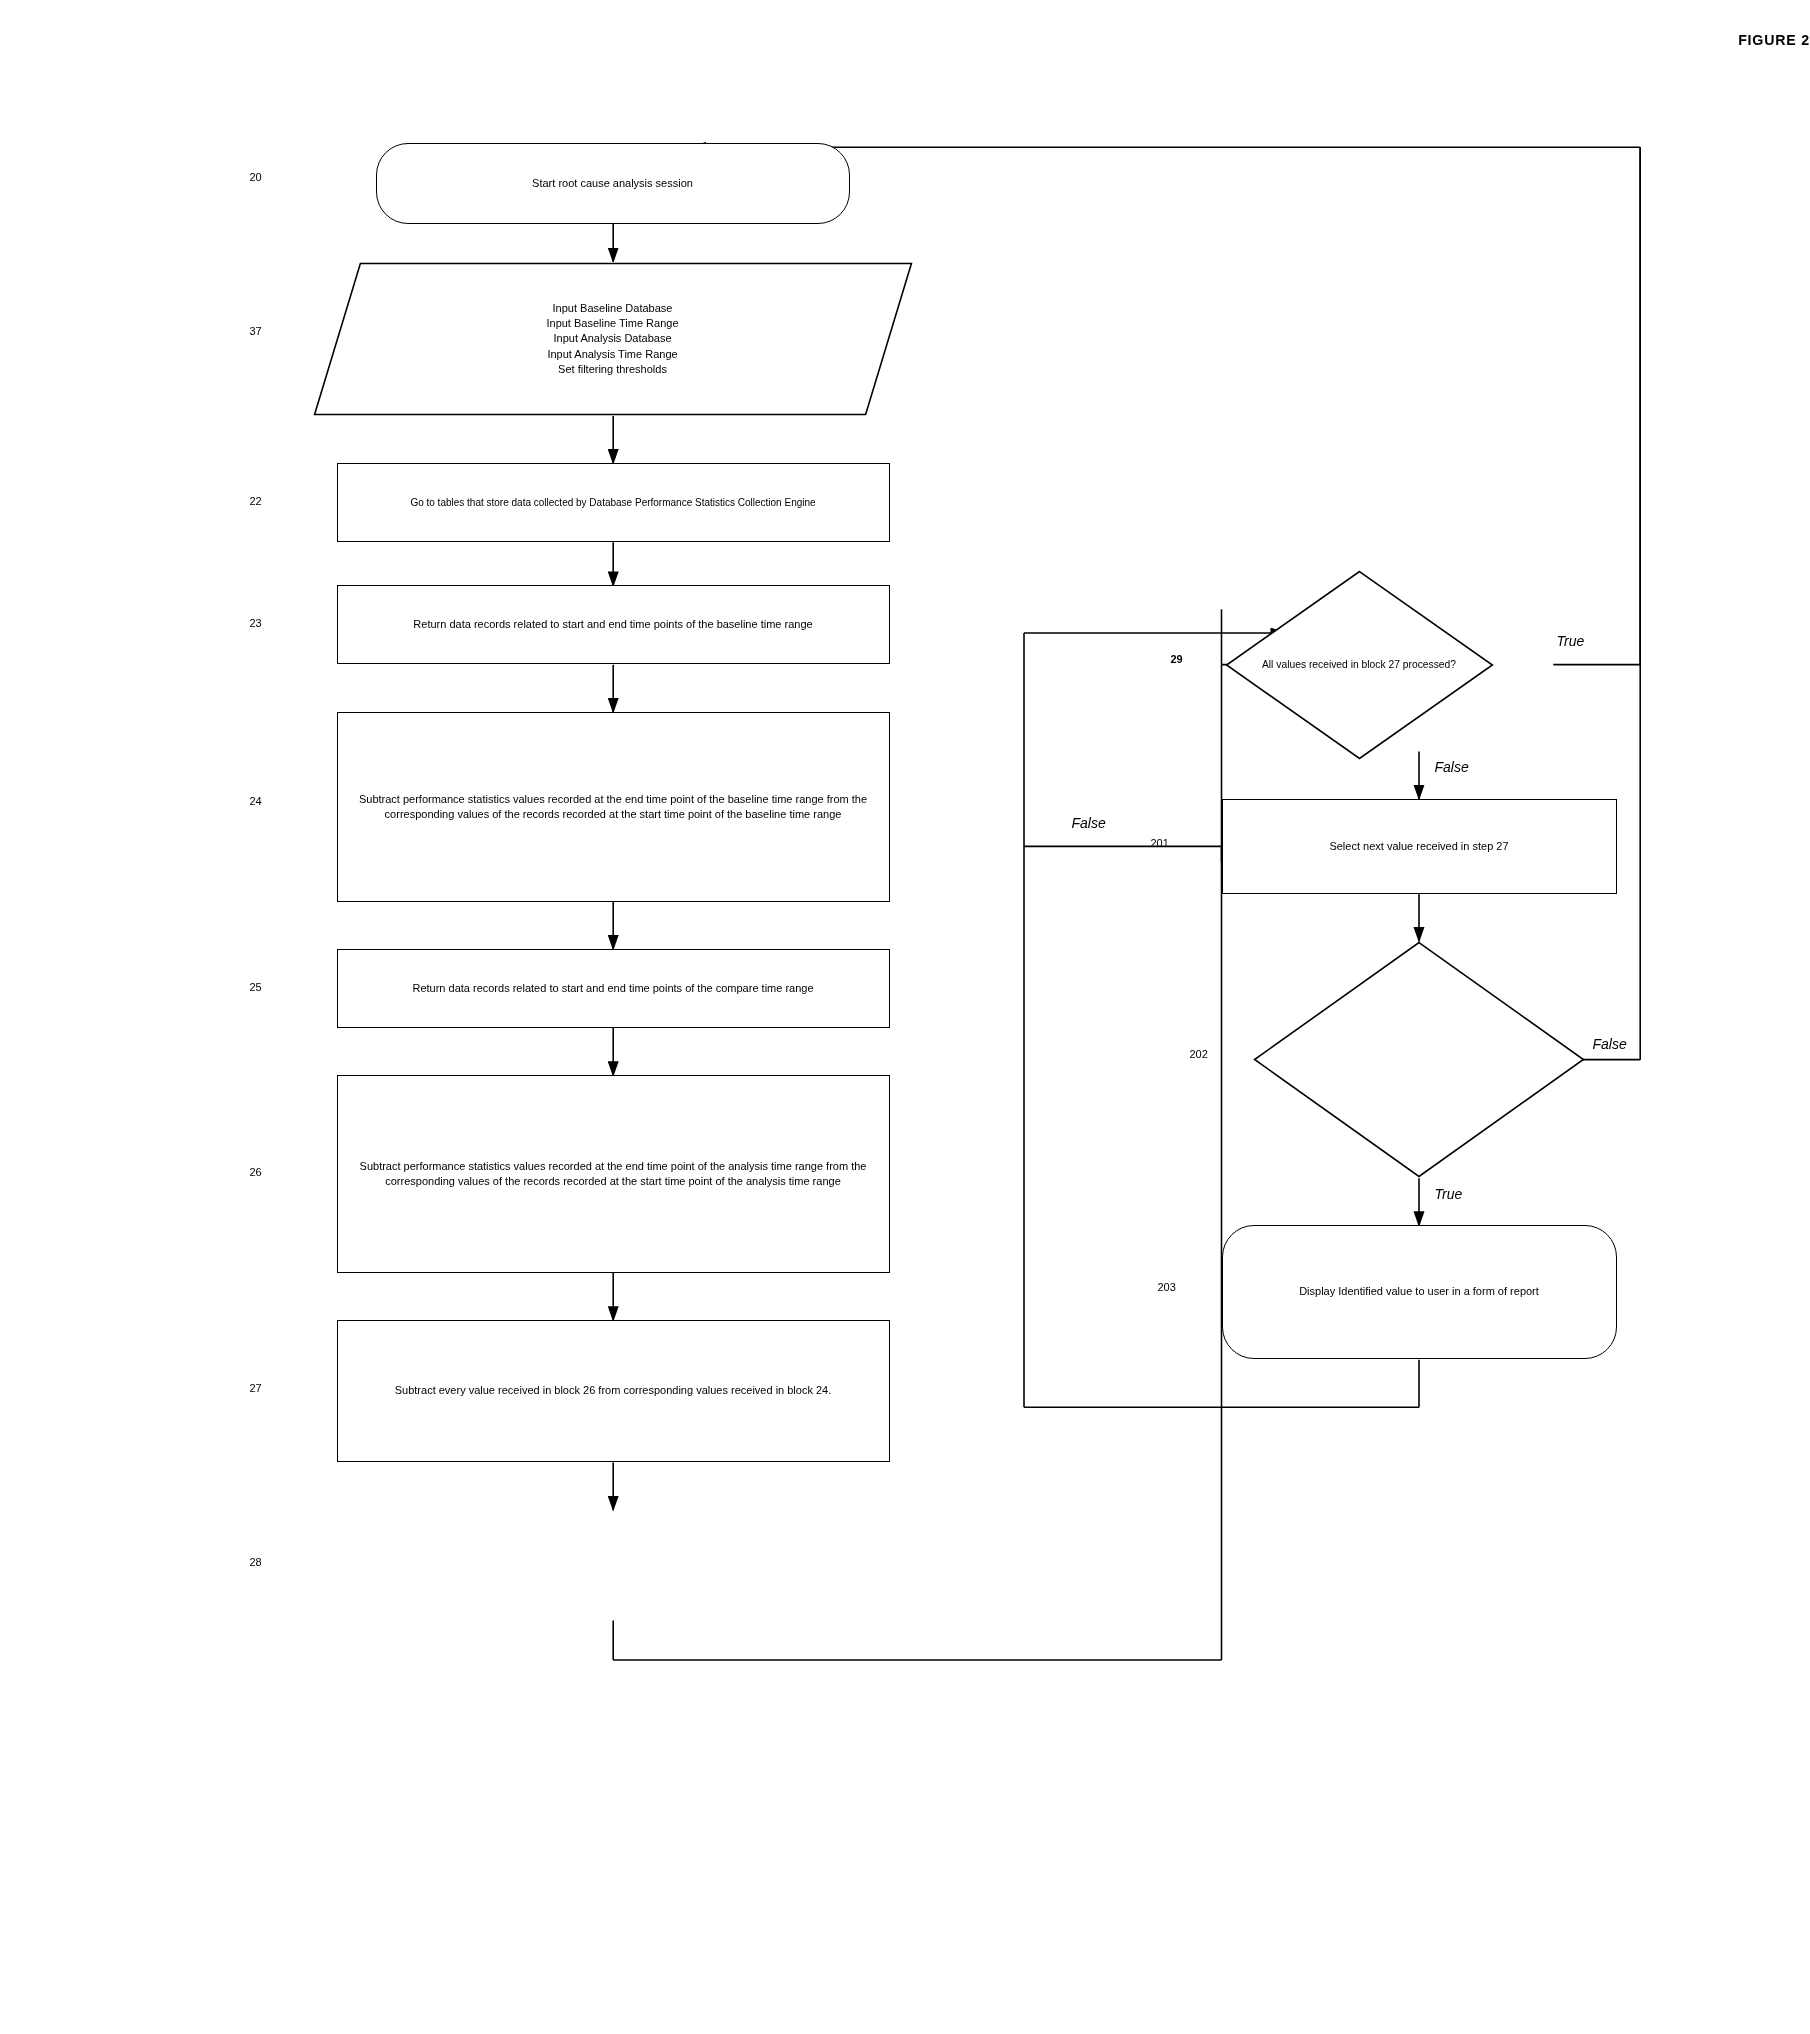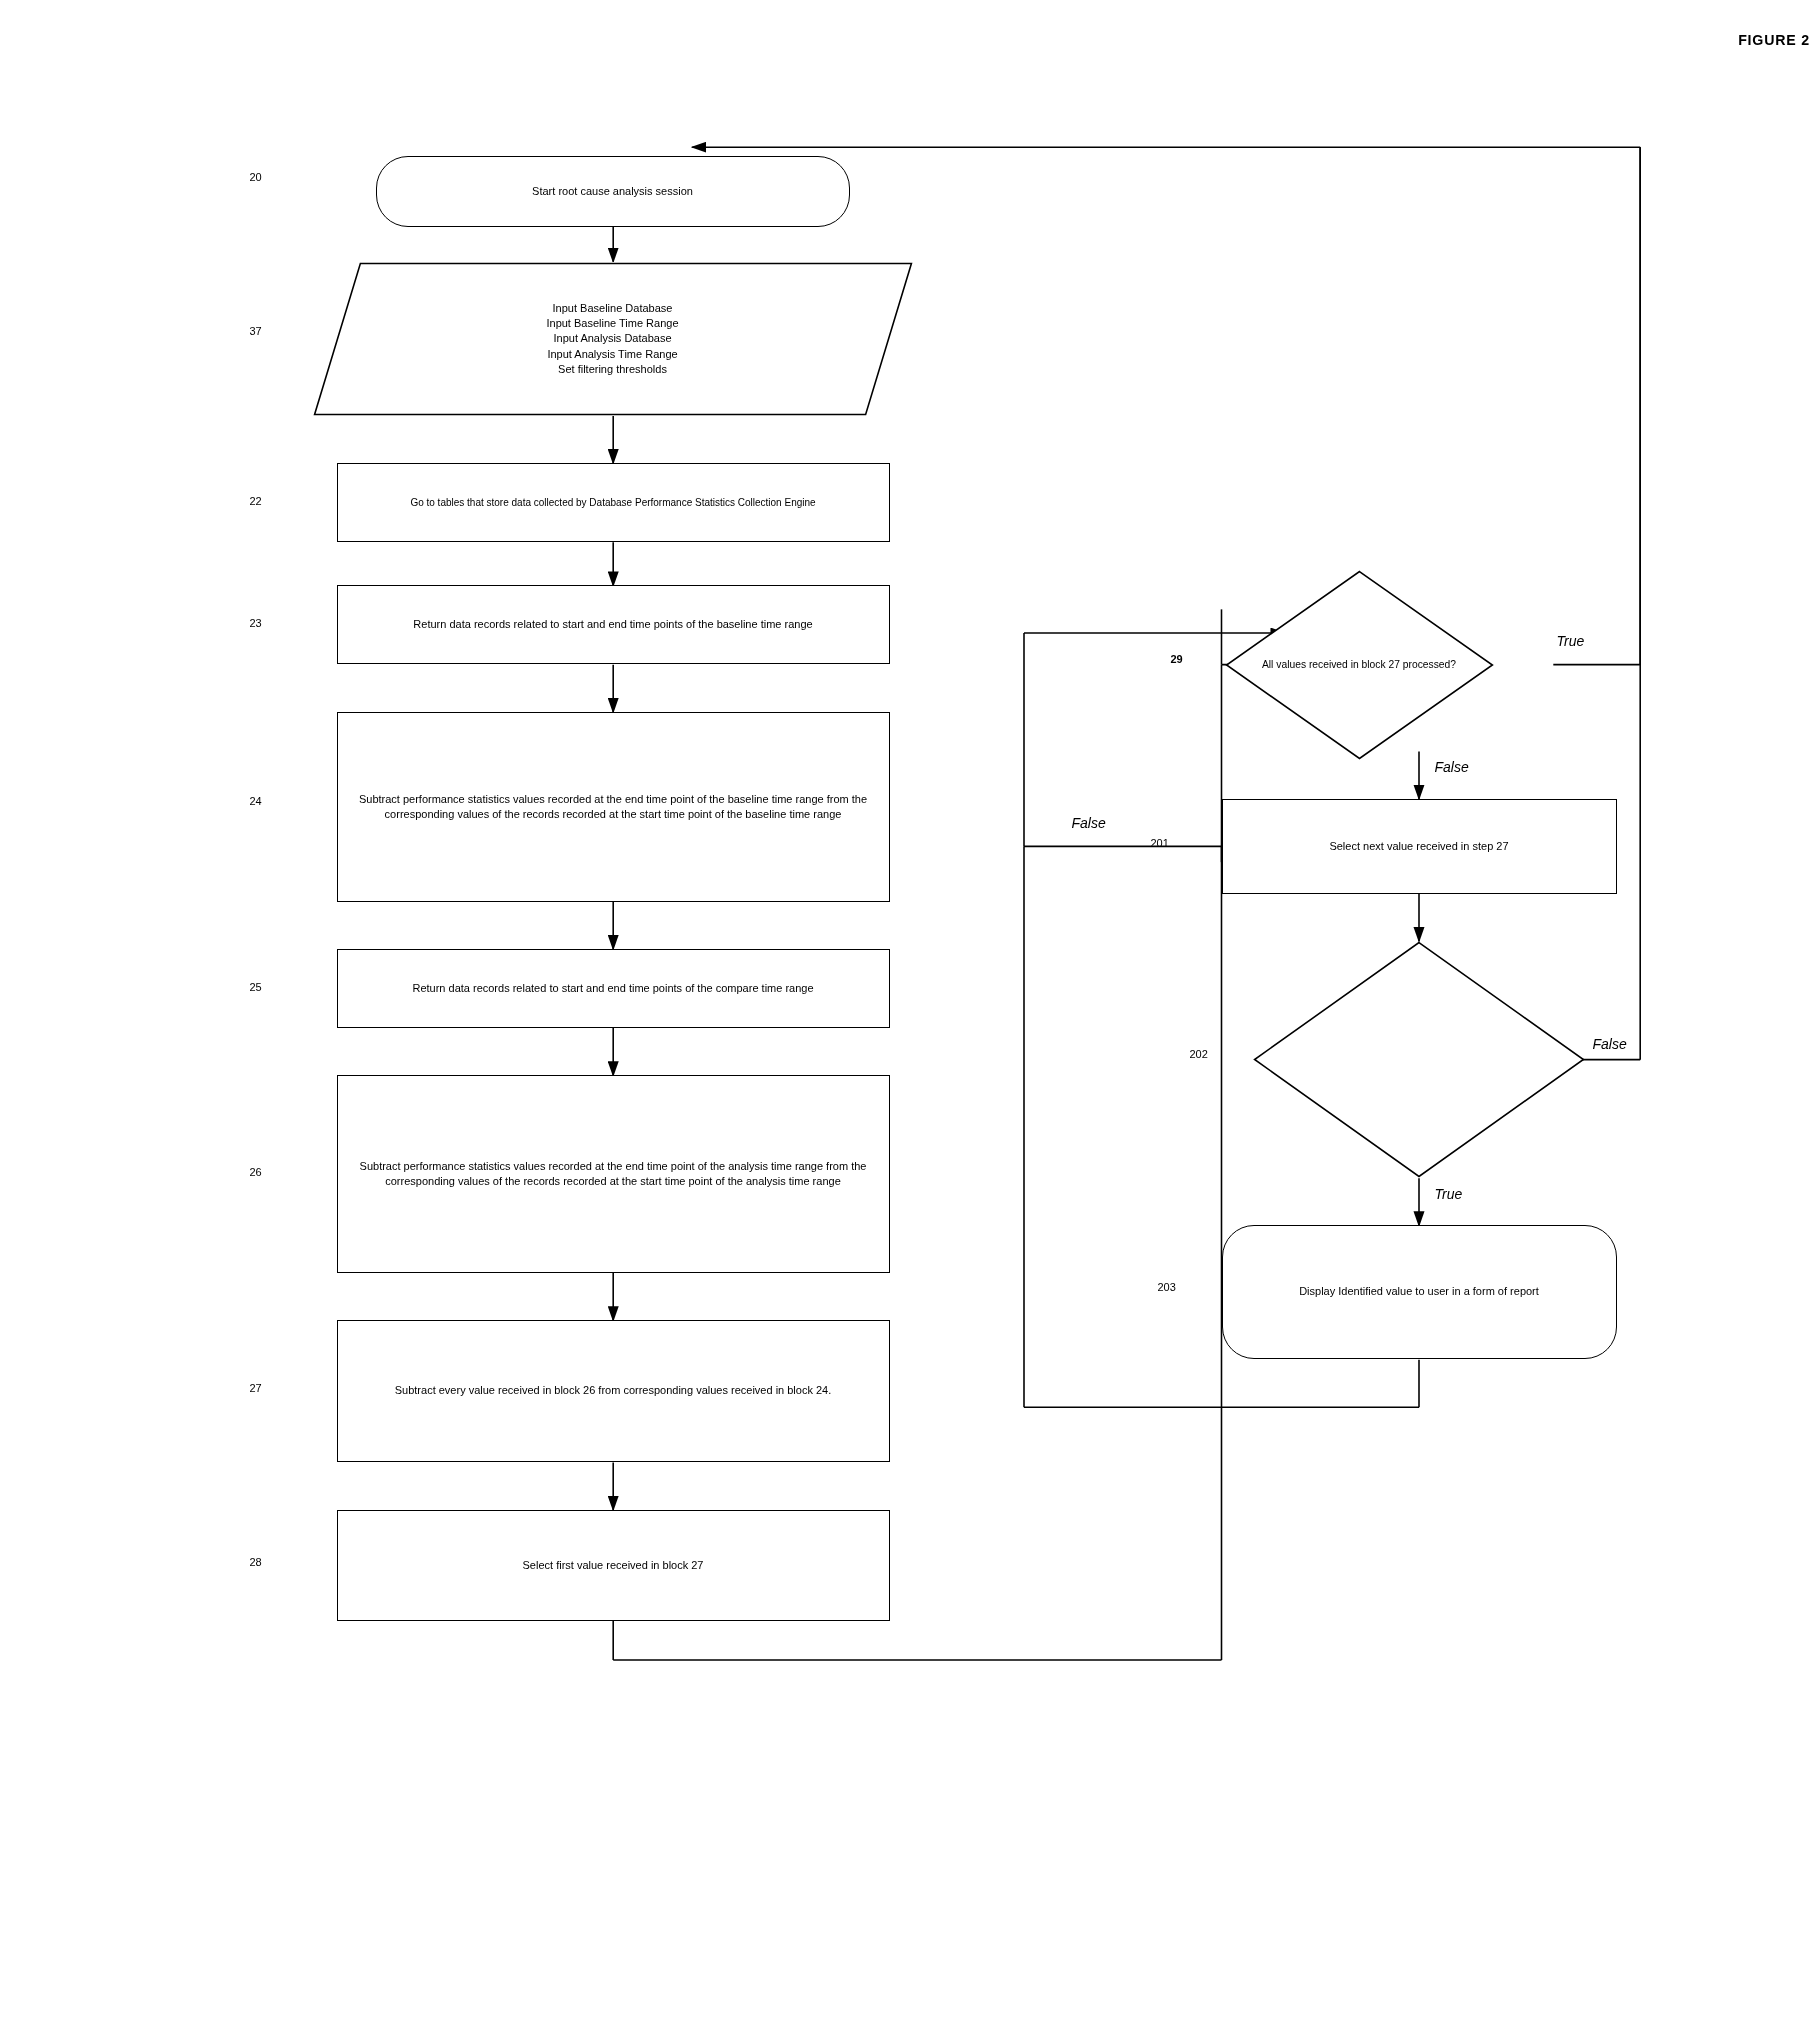--- a/index.html
+++ b/index.html
@@ -163,21 +163,21 @@
     <line x1="1700" y1="1410" x2="1700" y2="1470" stroke="#000" stroke-width="2" marker-end="url(#arrowhead)"></line>
 
     <line x1="1980" y1="1260" x2="1980" y2="105" stroke="#000" stroke-width="2"></line>
 
     <line x1="1700" y1="1640" x2="1700" y2="1700" stroke="#000" stroke-width="2"></line>
     <line x1="1700" y1="1700" x2="1200" y2="1700" stroke="#000" stroke-width="2"></line>
     <line x1="1200" y1="1700" x2="1200" y2="990" stroke="#000" stroke-width="2"></line>
 
   </svg>
 
-  <div class="shape terminal" style="left:300px; top:92px; width:474px; height:71px;">
+  <div class="shape terminal" style="left:300px; top:79px; width:474px; height:81px;">
     <span>Start root cause analysis session</span>
   </div>
   <span class="block-num" style="left:174px; top:107px;">20</span>
 
   <div class="shape parallelogram" style="left:237px; top:198px; width:600px; height:154px;">
     <svg viewBox="0 0 760 195" preserveAspectRatio="none">
       <polygon points="60,2 758,2 700,193 2,193" fill="#fff" stroke="#000" stroke-width="2"></polygon>
     </svg>
     <div class="label" style="white-space:pre-line;font-size:11px;">Input Baseline Database
 Input Baseline Time Range
@@ -210,23 +210,20 @@
   <div class="shape process" style="left:261px; top:1011px; width:553px; height:198px;">
     <span style="padding:8px;font-size:11px;">Subtract performance statistics values recorded at the end time point of the analysis time range from the corresponding values of the records recorded at the start time point of the analysis time range</span>
   </div>
   <span class="block-num" style="left:174px; top:1102px;">26</span>
 
   <div class="shape process" style="left:261px; top:1256px; width:553px; height:142px;">
     <span style="padding:8px;font-size:11px;">Subtract every value received in block 26 from corresponding values received in block 24.</span>
   </div>
   <span class="block-num" style="left:174px; top:1318px;">27</span>
 
-  <div class="shape process" style="left:261px; top:1446px; width:553px; height:111px;">
-    <span style="padding:8px;font-size:11px;">Select first value received in block 27</span>
-  </div>
   <span class="block-num" style="left:174px; top:1492px;">28</span>
 
   <div class="shape diamond" style="left:1149px; top:506px; width:269px; height:190px;">
     <svg viewBox="0 0 340 240" preserveAspectRatio="none">
       <polygon points="170,2 338,120 170,238 2,120" fill="#fff" stroke="#000" stroke-width="2"></polygon>
     </svg>
     <div class="label" style="font-size:10.3px;">All values received in block 27 processed?</div>
   </div>
   <span class="block-num" style="left:1095px; top:589px;font-weight:bold;">29</span>
 

